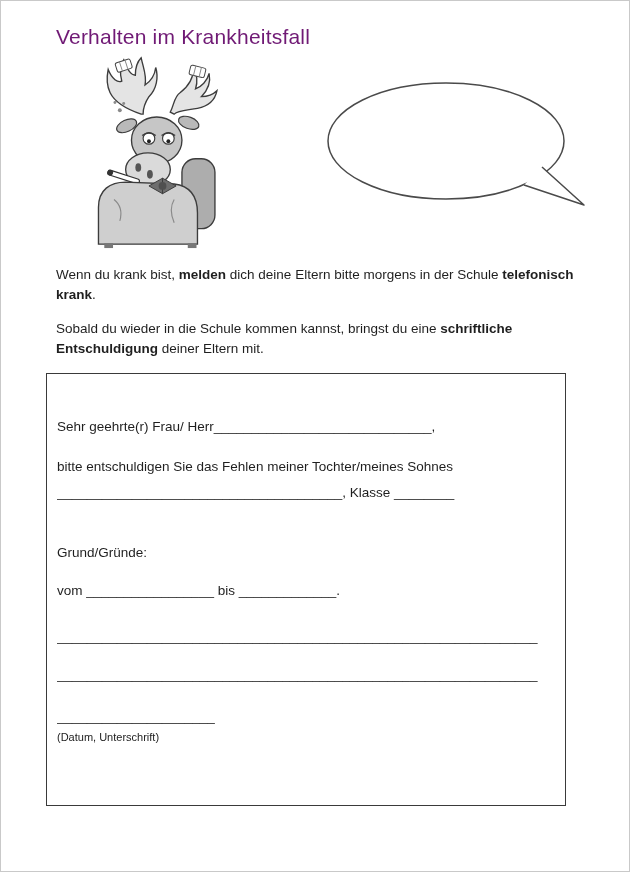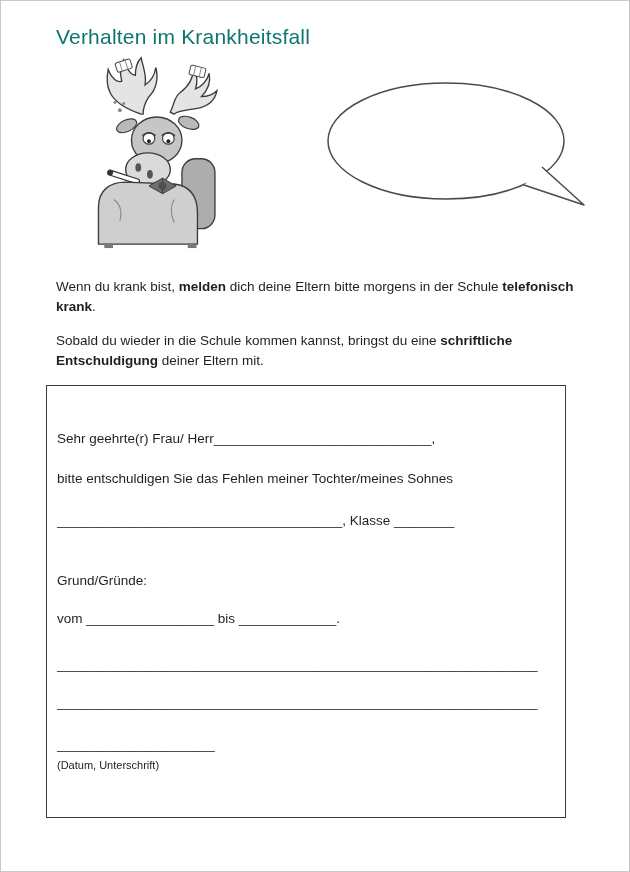--- a/index.html
+++ b/index.html
@@ -12,21 +12,21 @@
     border: 1px solid #c9c9c9;
     box-sizing: border-box;
     font-family: "Liberation Sans", sans-serif;
     color: #1f1f1f;
     overflow: hidden;
   }
   .doc-title {
     margin: 24px 0 0 55px;
     font-size: 21px;
     font-weight: 400;
-    color: #0f766e;
+    color: #701a75;
     letter-spacing: 0.2px;
   }
   .illustration-area {
     position: relative;
     height: 212px;
     margin-top: 4px;
   }
   .moose-wrap {
     position: absolute;
     left: 80px;
@@ -52,39 +52,39 @@
     color: #111;
     line-height: 17px;
   }
   .bubble-line2 { margin-top: 18px; white-space: pre-wrap; }
   .body-copy {
     margin-left: 55px;
     width: 520px;
     font-size: 13.5px;
     line-height: 19.5px;
   }
-  .body-copy p { margin: 12px 0 15px 0; }
+  .body-copy p { margin: 0 0 15px 0; }
   .body-copy p.last { margin-bottom: 20px; }
   .pre { white-space: pre-wrap; }
   .form-box {
     margin-left: 45px;
     width: 520px;
     height: 433px;
     border: 1.5px solid #3a3a3a;
     box-sizing: border-box;
     padding: 8px 10px 6px 10px;
     font-size: 13.5px;
     line-height: 18px;
     overflow: hidden;
   }
   .form-box .heading { font-weight: 700; margin: 0; }
   .fline { margin: 0; white-space: nowrap; overflow: hidden; }
   .m-salutation { margin-top: 36px; }
   .m-excuse     { margin-top: 22px; }
-  .m-nameclass  { margin-top: 24px; }
+  .m-nameclass  { margin-top: 8px; }
   .m-dates      { margin-top: 20px; }
   .m-reason     { margin-top: 42px; }
   .m-blank1     { margin-top: 28px; }
   .m-blank2     { margin-top: 20px; }
   .m-closing    { margin-top: 18px; }
   .m-sigline    { margin-top: 24px; }
   .sig-caption  { margin: 2px 0 0 0; font-size: 11px; color: #222; }
   b { font-weight: 700; }
 </style>
 </head>

